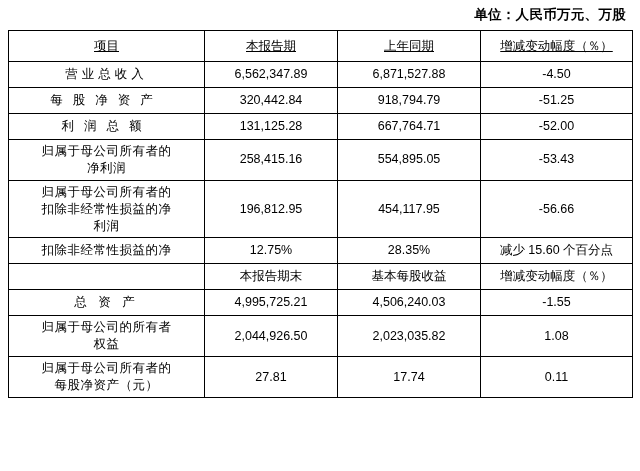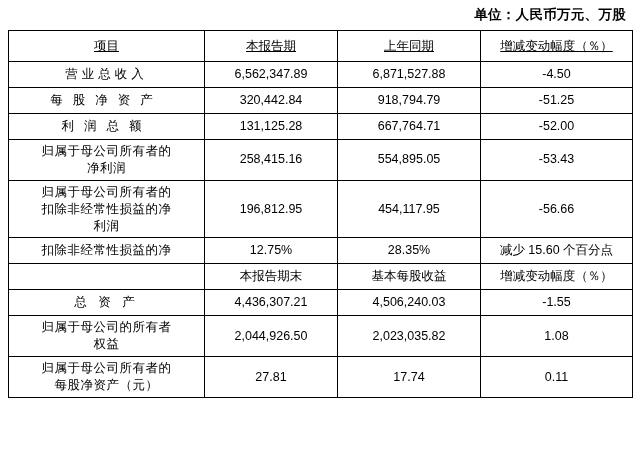--- a/index.html
+++ b/index.html
@@ -119,21 +119,21 @@
 
       <tr class="mid">
         <td></td>
         <td>本报告期末</td>
         <td>基本每股收益</td>
         <td>增减变动幅度（％）</td>
       </tr>
 
       <tr class="mid">
         <td class="rowlabel spaced">总 资 产</td>
-        <td class="num">4,436,307.21</td>
+        <td class="num">4,995,725.21</td>
         <td class="num">4,506,240.03</td>
         <td class="num">-1.55</td>
       </tr>
       <tr class="tall">
         <td class="rowlabel" style="white-space:pre-line">归属于母公司的所有者
 权益</td>
         <td class="num">2,044,926.50</td>
         <td class="num">2,023,035.82</td>
         <td class="num">1.08</td>
       </tr>

